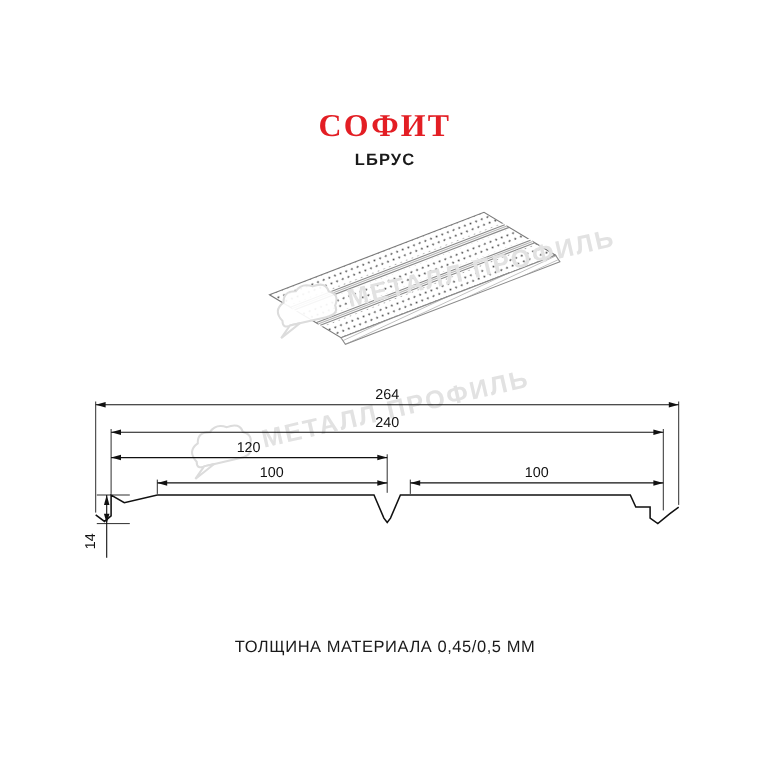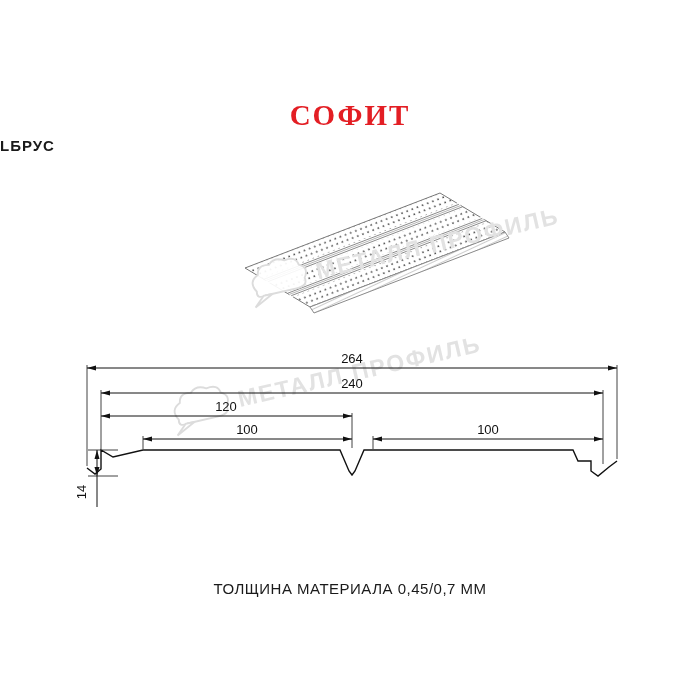--- a/index.html
+++ b/index.html
@@ -6,21 +6,21 @@
   html,body { width:700px; height:700px; background:#fff; font-family:"Liberation Sans", sans-serif; }
   .page { position:relative; width:700px; height:700px; background:#fff; overflow:hidden; }
 
   .title {
     position:absolute; top:99px; left:0; width:100%;
     text-align:center; font-size:29px; font-weight:bold; letter-spacing:2px;
     color:var(--title-red,#e31e24); z-index:4;font-family:Liberation Serif, serif;
   }
   .subtitle {
     position:absolute; top:137px; left:0; width:100%;
-    text-align:left; font-size:15px; font-weight:bold; letter-spacing:1px;
+    text-align:center; font-size:15px; font-weight:bold; letter-spacing:1px;
     color:#1a1a1a; z-index:4;
   }
   .footer-note {
     position:absolute; top:580px; left:0; width:100%;
     text-align:center; font-size:15px; letter-spacing:.5px; color:#1a1a1a; z-index:4;
   }
 
   .watermark {
     position:absolute; display:flex; align-items:center; gap:8px;
     transform:rotate(-13deg); transform-origin:left center;
@@ -84,21 +84,21 @@
   <div class="watermark wm2">
     <svg width="62" height="50" viewBox="0 0 66 50">
       <path d="M8,32 Q1,20 13,15 Q15,4 27,7 Q34,0 44,6 Q57,4 58,14 Q68,19 61,29 Q63,38 50,38 L16,38 Q6,40 8,32 Z" fill="rgba(255,255,255,0.92)" stroke="#dcdcdc" stroke-width="2"></path>
       <path d="M14,38 L3,48 L24,38 Z" fill="rgba(255,255,255,0.92)" stroke="#dcdcdc" stroke-width="2"></path>
     </svg>
     <span class="wm-text">МЕТАЛЛ ПРОФИЛЬ</span>
   </div>
 
   <div class="title">СОФИТ</div>
   <div class="subtitle">LБРУС</div>
-  <div class="footer-note">ТОЛЩИНА МАТЕРИАЛА 0,45/0,7 ММ</div>
+  <div class="footer-note">ТОЛЩИНА МАТЕРИАЛА 0,45/0,5 ММ</div>
 
   <svg class="drawing" width="700" height="700" viewBox="0 0 700 700">
 
     <path d="M 87 468 L 95 474 L 101 469 L 101 450 L 113 457 L 143 450
              L 340 450 L 349 471 L 352 475 L 355 471 L 364 450
              L 573 450 L 578 461 L 591 461 L 591 471 L 598 476 L 609 467 L 617 461" fill="none" stroke="#111" stroke-width="1.4"></path>
 
     <g stroke="#111" stroke-width="0.8">
       <line x1="87" y1="365" x2="87" y2="466"></line>
       <line x1="617" y1="365" x2="617" y2="459"></line>

